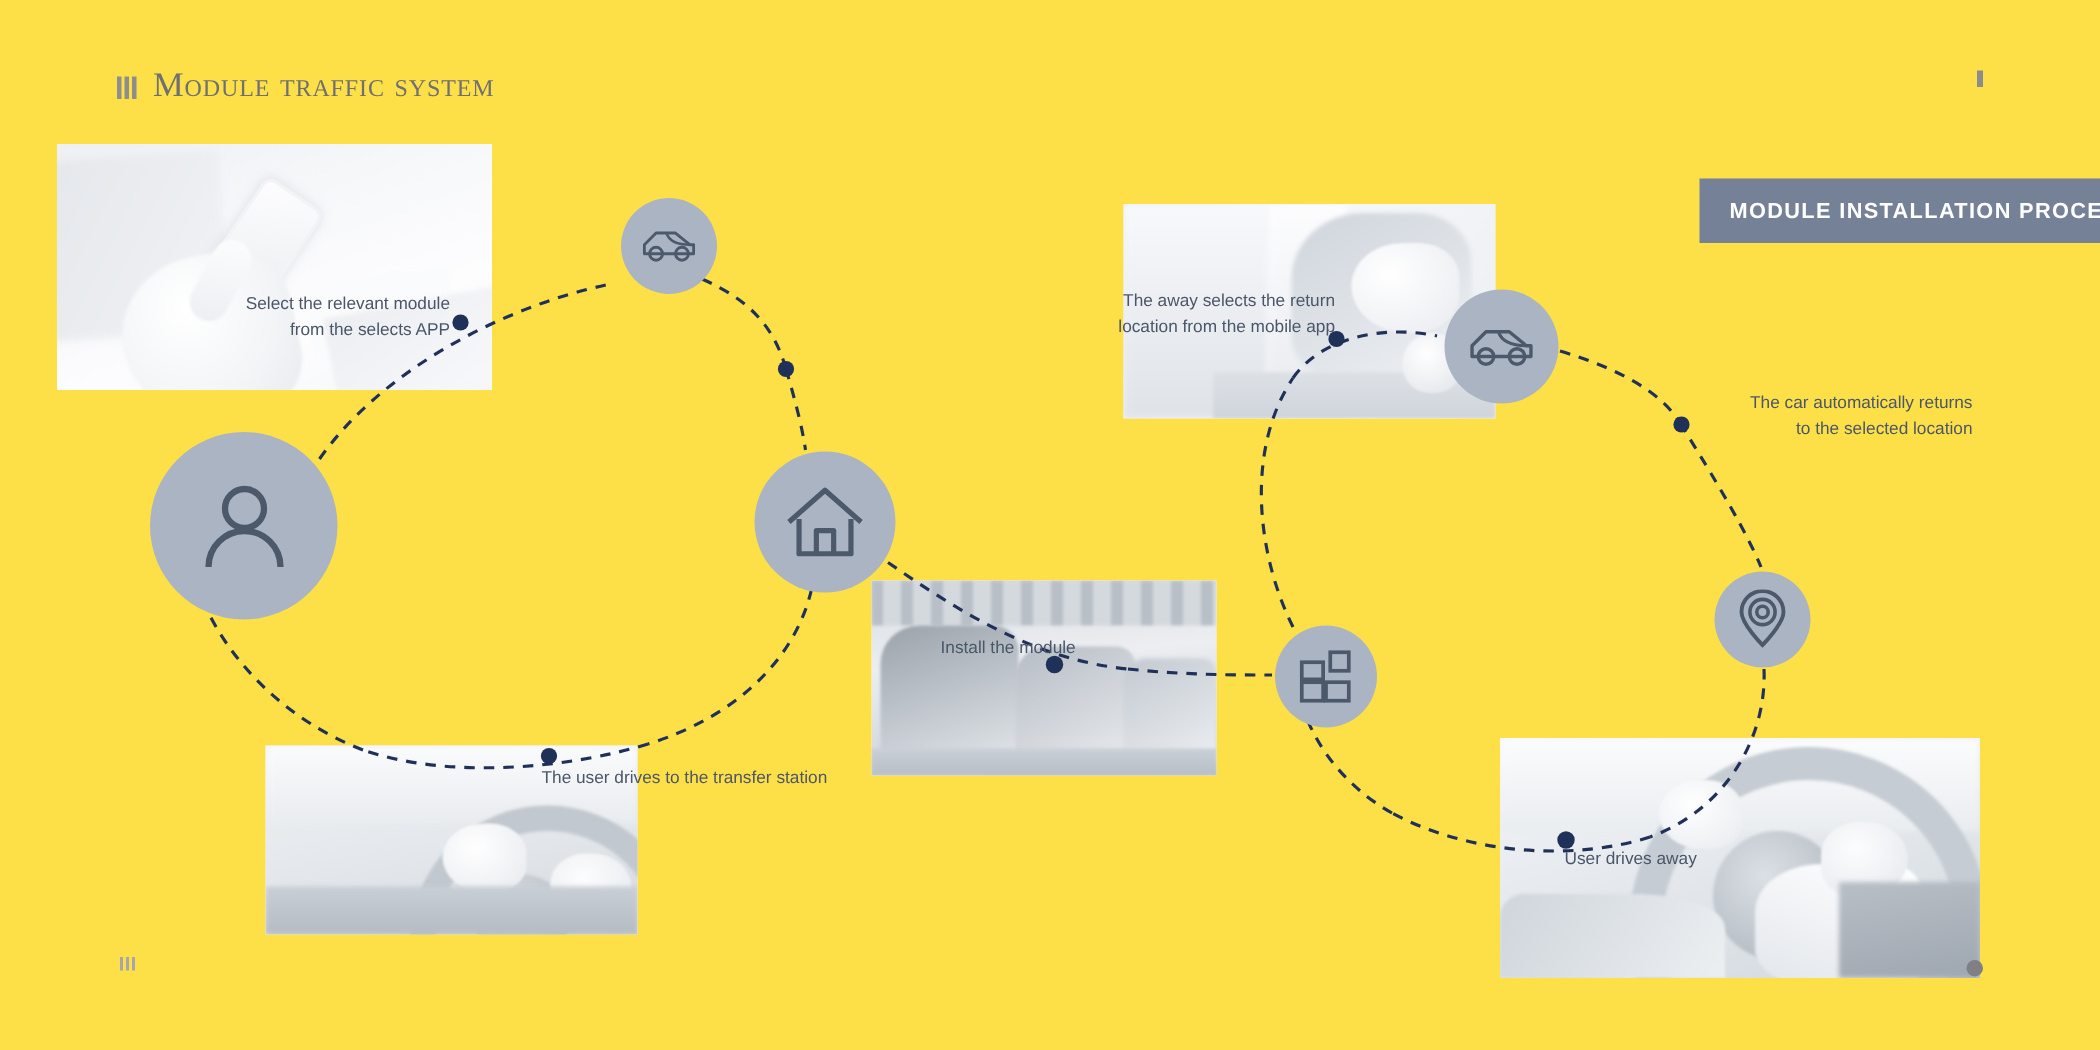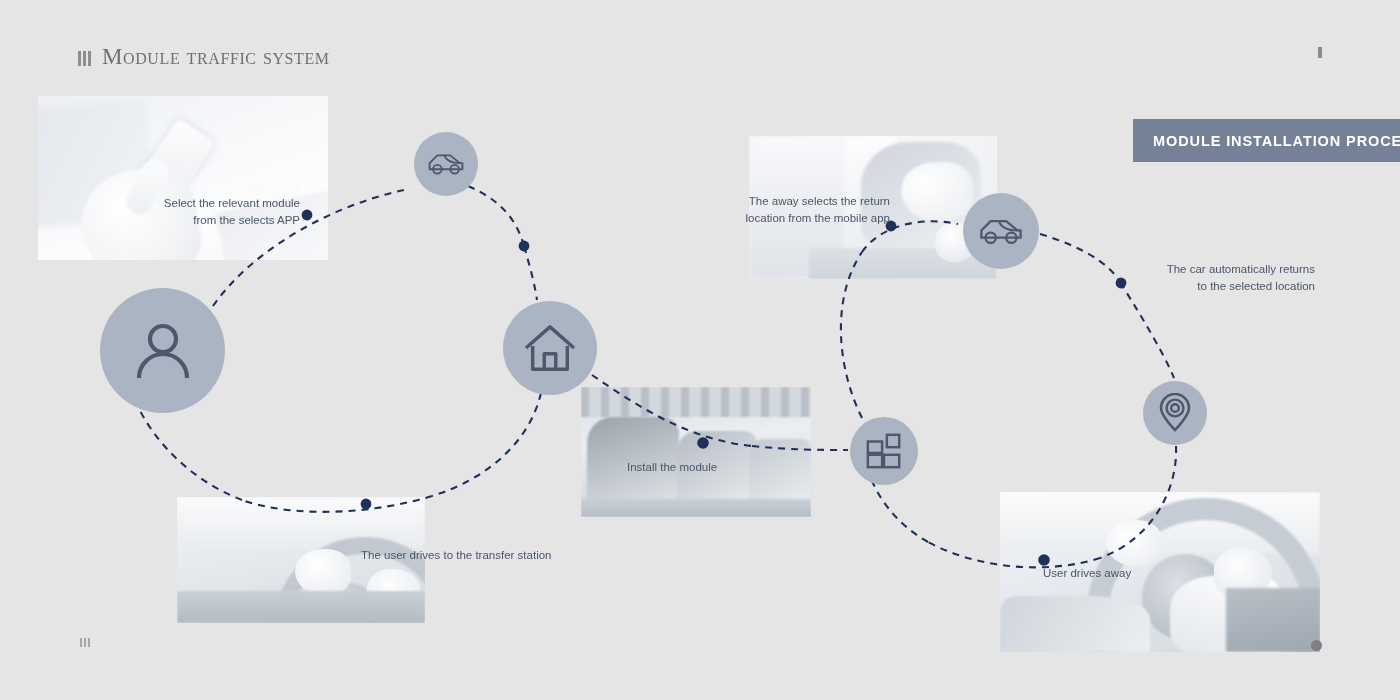--- a/index.html
+++ b/index.html
@@ -4,21 +4,21 @@
 <style>
   html, body {
     margin: 0;
     padding: 0;
     background: #ffffff;
   }
   #slide {
     position: relative;
     width: 1400px;
     height: 700px;
-    background: #e5e5e5;
+    background: #fde047;
     overflow: hidden;
     font-family: "Liberation Sans", sans-serif;
   }
 
   
   #title-block {
     position: absolute;
     left: 78px;
     top: 44px;
     display: flex;
@@ -335,22 +335,22 @@
     font-size: 11.5px;
     line-height: 1.45;
     color: #4a5669;
     white-space: nowrap;
   }
   .step-label.right  { text-align: right; }
   .step-label.left   { text-align: left; }
 
   #label-step1 { left: 140px; top: 195px; width: 160px; }
   #label-step2 { left: 534px; top: 226px; width: 170px; }
-  #label-step3 { left: 361px; top: 511px; width: 200px; margin-top: 36px; }
-  #label-step4 { left: 627px; top: 459px; width: 160px; }
+  #label-step3 { left: 361px; top: 511px; width: 200px; }
+  #label-step4 { left: 627px; top: 424px; width: 160px; }
   #label-step5 { left: 730px; top: 193px; width: 160px; }
   #label-step6 { left: 1135px; top: 261px; width: 180px; text-align: right; }
   #label-step7 { left: 1043px; top: 565px; width: 150px; }
 
   
   #footer-bars {
     position: absolute;
     left: 80px; top: 638px;
     display: flex; gap: 2px; align-items: flex-end;
   }

